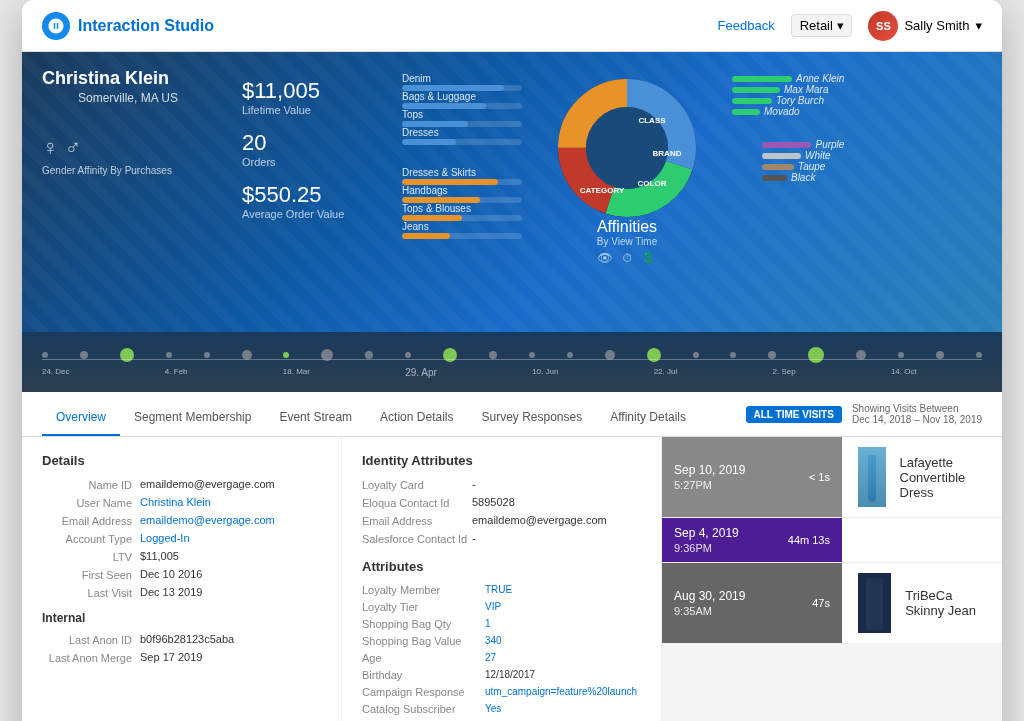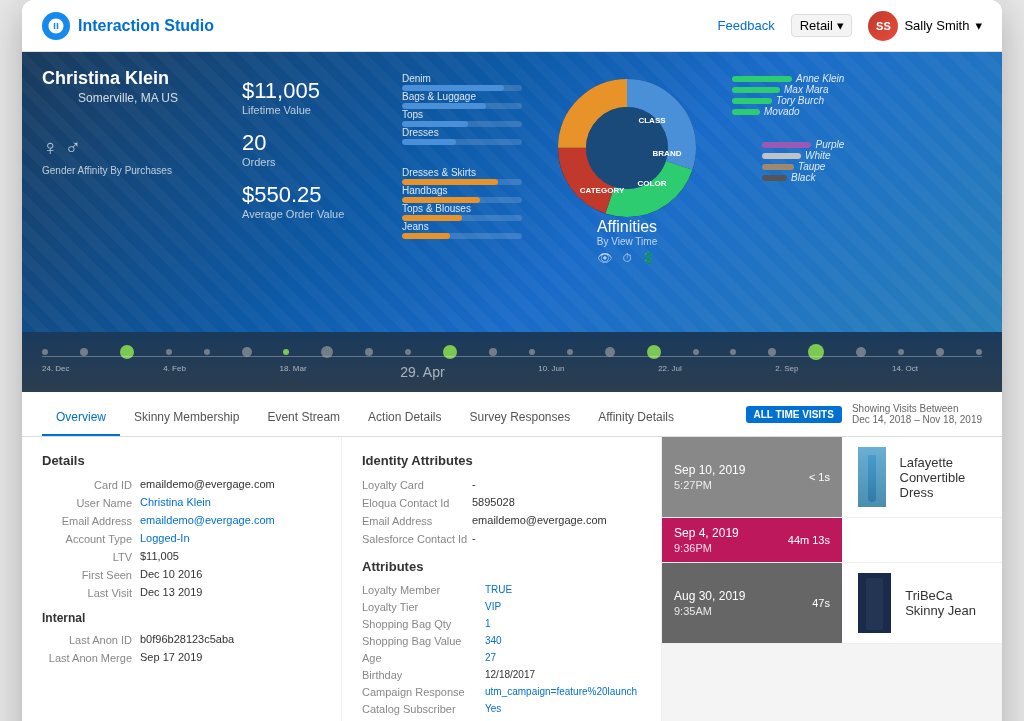--- a/index.html
+++ b/index.html
@@ -405,21 +405,21 @@
       <div style="display:flex; justify-content:space-between; margin-top:4px;" id="timeline-dates">
       <span class="timeline-date" style="font-size:8px;color:rgba(255,255,255,0.6)">24. Dec</span>
           <span style="font-size:8px;color:transparent">.</span>
           <span style="font-size:8px;color:transparent">.</span>
           <span class="timeline-date" style="font-size:8px;color:rgba(255,255,255,0.6)">4. Feb</span>
           <span style="font-size:8px;color:transparent">.</span>
           <span style="font-size:8px;color:transparent">.</span>
           <span class="timeline-date" style="font-size:8px;color:rgba(255,255,255,0.6)">18. Mar</span>
           <span style="font-size:8px;color:transparent">.</span>
           <span style="font-size:8px;color:transparent">.</span>
-          <span class="timeline-date" style="font-size:14px;color:rgba(255,255,255,0.6)">29. Apr</span>
+          <span class="timeline-date" style="font-size:10px;color:rgba(255,255,255,0.6)">29. Apr</span>
           <span style="font-size:8px;color:transparent">.</span>
           <span style="font-size:8px;color:transparent">.</span>
           <span class="timeline-date" style="font-size:8px;color:rgba(255,255,255,0.6)">10. Jun</span>
           <span style="font-size:8px;color:transparent">.</span>
           <span style="font-size:8px;color:transparent">.</span>
           <span class="timeline-date" style="font-size:8px;color:rgba(255,255,255,0.6)">22. Jul</span>
           <span style="font-size:8px;color:transparent">.</span>
           <span style="font-size:8px;color:transparent">.</span>
           <span class="timeline-date" style="font-size:8px;color:rgba(255,255,255,0.6)">2. Sep</span>
           <span style="font-size:8px;color:transparent">.</span>
@@ -427,42 +427,42 @@
           <span class="timeline-date" style="font-size:8px;color:rgba(255,255,255,0.6)">14. Oct</span>
           <span style="font-size:8px;color:transparent">.</span>
           <span style="font-size:8px;color:transparent">.</span>
         </div>
     </div>
   </div>
 
   <div class="tabs-bar">
     <div class="tabs-left" id="tabs-container">
         <div class="tab-item active">Overview</div>
-        <div class="tab-item ">Skinny Membership</div>
+        <div class="tab-item ">Segment Membership</div>
         <div class="tab-item ">Event Stream</div>
         <div class="tab-item ">Action Details</div>
         <div class="tab-item ">Survey Responses</div>
         <div class="tab-item ">Affinity Details</div>
       </div>
     <div class="tabs-right">
       <span class="all-time-badge">ALL TIME VISITS</span>
       <div>
         <div class="showing-visits">Showing Visits Between</div>
         <div class="showing-visits">Dec 14, 2018 – Nov 18, 2019</div>
       </div>
     </div>
   </div>
 
   <div class="main-content">
 
     <div class="details-panel">
       <div class="section-header">Details</div>
       <div id="details-rows">
           <div class="detail-row">
-    <span class="detail-key">Card ID</span>
+    <span class="detail-key">Name ID</span>
     <span class="detail-val ">emaildemo@evergage.com</span>
   </div>
           <div class="detail-row">
     <span class="detail-key">User Name</span>
     <span class="detail-val link">Christina Klein</span>
   </div>
           <div class="detail-row">
     <span class="detail-key">Email Address</span>
     <span class="detail-val link">emaildemo@evergage.com</span>
   </div>
@@ -564,21 +564,21 @@
         <span class="activity-time">5:27PM</span>
       </div>
       <span class="activity-duration">&lt; 1s</span>
     </div>
     <div class="activity-body">
       <div class="activity-img dress-img"></div>
       <span class="activity-product">Lafayette Convertible Dress</span>
     </div>
   </div>
   <div class="activity-item">
-    <div class="activity-date-col" style="background:#be185d">
+    <div class="activity-date-col" style="background:#4c1d95">
       <div class="activity-date-left">
         <span class="activity-date-main">Sep 4, 2019</span>
         <span class="activity-time">9:36PM</span>
       </div>
       <span class="activity-duration">44m 13s</span>
     </div>
   </div>
   <div class="activity-item">
     <div class="activity-date-col" style="background:#666">
       <div class="activity-date-left">

